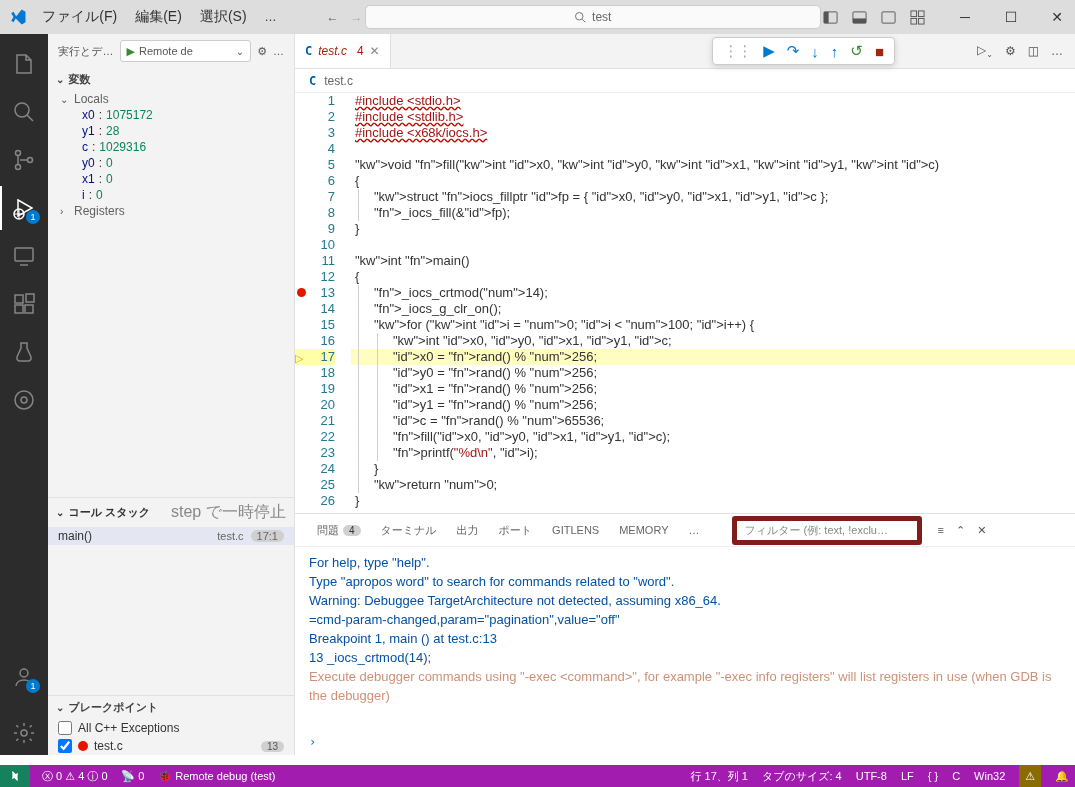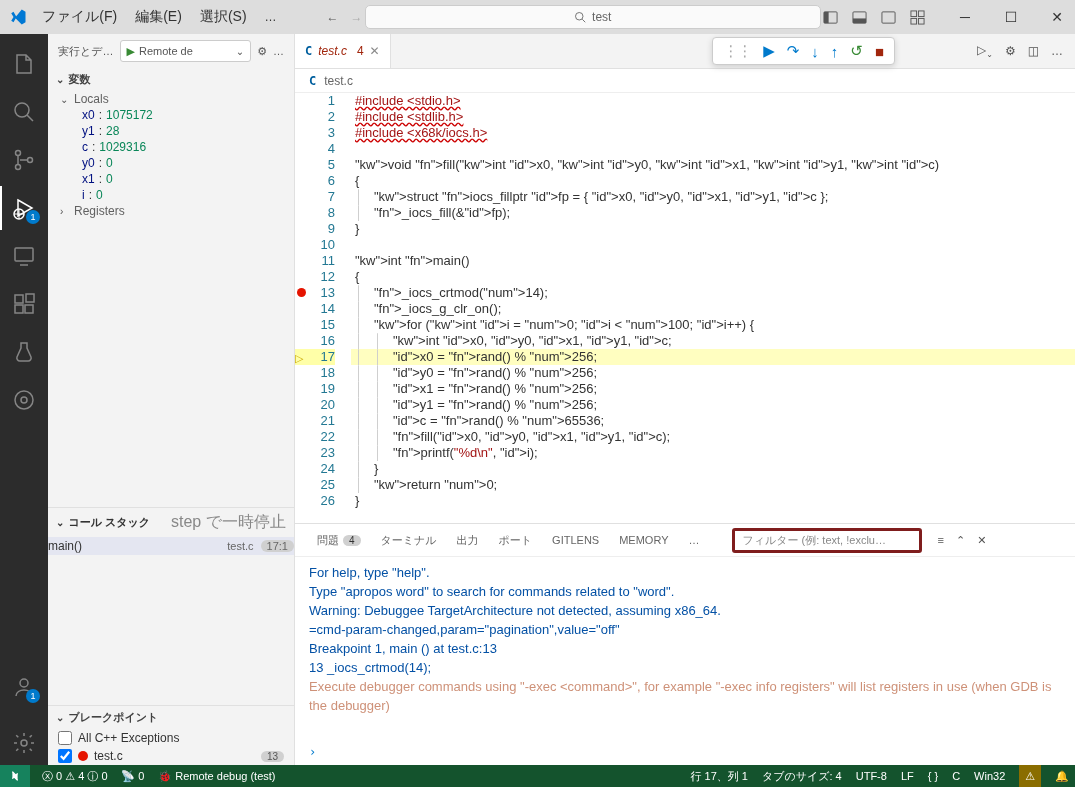--- a/index.html
+++ b/index.html
@@ -43,21 +43,21 @@
 .sidebar .var-row.scope { padding-left: 12px; }
 .sidebar .var-row .vname { color: #616161; }
 .sidebar .var-row .vval { color: #a31515; }
 .sidebar .var-item { padding: 1px 8px 1px 34px; }
 .sidebar .var-item .vname { color:#001080; }
 .sidebar .var-item .vval { color: #098658; }
 
 .sidebar .callstack { flex: 0 0 auto; }
 .sidebar .callstack .cs-header { display:flex; align-items:center; padding: 4px 8px; font-size:11px; font-weight:600; border-top: 1px solid #e0e0e0; }
 .sidebar .callstack .cs-header .meta { margin-left:auto; color:#888; font-weight:400; font-size:16px; }
-.sidebar .cs-row { display:flex; align-items:center; padding: 2px 0; background: #e4e6f1; font-family: Consolas, monospace; font-size:12px; }
+.sidebar .cs-row { display:flex; align-items:center; padding: 2px 10px; background: #e4e6f1; font-family: Consolas, monospace; font-size:12px; }
 .sidebar .cs-row .loc { margin-left:auto; color:#666; font-size:11px; }
 .sidebar .cs-row .loc .badge { background:#d0d0d0; border-radius:8px; padding:0 6px; margin-left:4px; }
 
 .sidebar .breakpoints { margin-top: auto; border-top: 1px solid #e0e0e0; }
 .sidebar .bp-row { display:flex; align-items:center; padding: 2px 10px; gap:6px; font-size:12px; }
 .sidebar .bp-row input[type=checkbox] { width:14px; height:14px; }
 .sidebar .bp-row .bp-dot { width:10px; height:10px; border-radius:50%; background:#e51400; }
 .sidebar .bp-row .line-badge { margin-left:auto; background:#d0d0d0; border-radius:8px; padding:0 6px; font-size:10px; color:#555; }
 
 
@@ -88,27 +88,27 @@
 .code .inc { color:#a31515; text-decoration: underline wavy #cc0000; }
 .code .str { color:#a31515; }
 .guides { color:#ccc; }
 
 
 .panel { height: 242px; border-top: 1px solid #e0e0e0; display:flex; flex-direction:column; }
 .panel-tabs { height: 33px; display:flex; align-items:center; gap: 4px; padding: 0 14px; font-size: 11px; color:#666; border-bottom: 1px solid #eee; }
 .panel-tabs .ptab { padding: 6px 8px; }
 .panel-tabs .ptab.active { color:#333; border-bottom: 1px solid #333; }
 .panel-tabs .ptab .pcount { background:#d0d0d0; color:#333; border-radius:8px; padding:0 6px; margin-left:4px; font-size:10px; }
-.panel-tabs .filter { margin-left: 20px; border:3px solid #7f1d1d; border-radius: 3px; padding: 2px 8px; color:#888; background:#fff; width: 190px; white-space:nowrap; overflow:hidden; text-overflow:ellipsis; }
+.panel-tabs .filter { margin-left: 20px; border:5px solid #7f1d1d; border-radius: 3px; padding: 2px 8px; color:#888; background:#fff; width: 190px; white-space:nowrap; overflow:hidden; text-overflow:ellipsis; }
 .panel-tabs .panel-right { margin-left: 12px; display:flex; gap:12px; color:#555; align-items:center; }
 .panel-body { flex:1; padding: 6px 14px; font-family: Consolas, monospace; font-size: 13px; line-height: 19px; color:#0451a5; overflow:auto; }
 .panel-input { display:flex; align-items:center; padding: 2px 14px 6px; color:#007acc; font-family: Consolas, monospace; }
 
 
-.statusbar { height: 22px; background:#14532d; color:#fff; display:flex; align-items:center; font-size:11px; padding: 0 6px; gap: 12px; }
+.statusbar { height: 22px; background:#a21caf; color:#fff; display:flex; align-items:center; font-size:11px; padding: 0 6px; gap: 12px; margin-top: 10px; }
 .statusbar .sb-left { display:flex; align-items:center; gap: 14px; }
 .statusbar .sb-right { margin-left:auto; display:flex; align-items:center; gap: 14px; }
 .statusbar .remote { background:#16825d; height:22px; display:flex; align-items:center; padding: 0 8px; margin-left:-6px; }
 .statusbar .warn-tri { background:#8a6d00; width:22px; height:22px; display:flex; align-items:center; justify-content:center; }
 
 svg { display:block; }
 </style>
 </head>
 <body>
 

